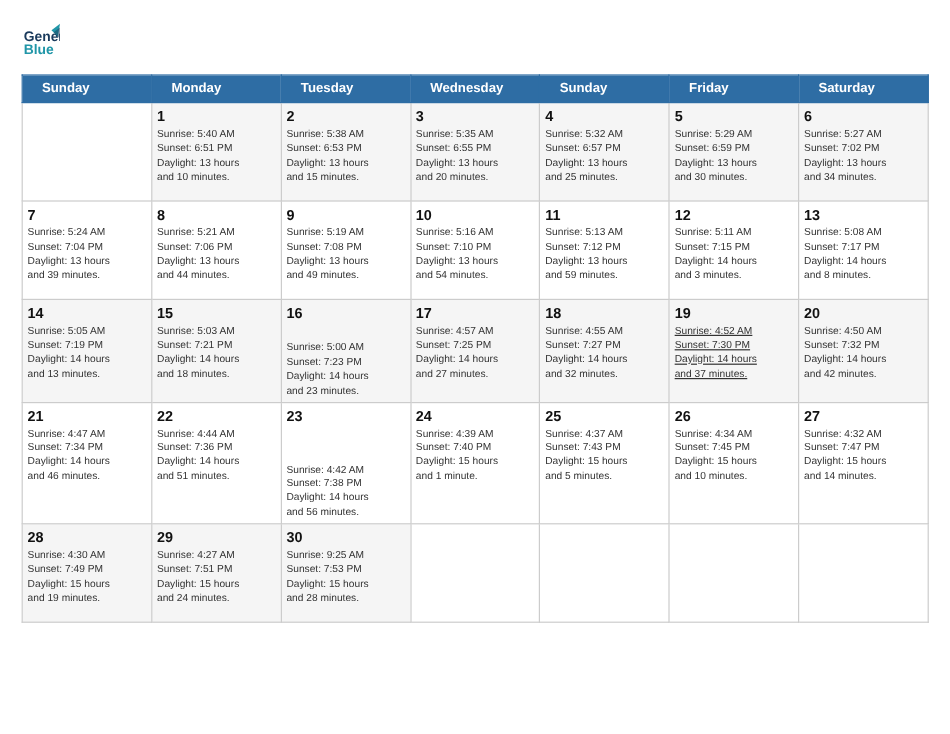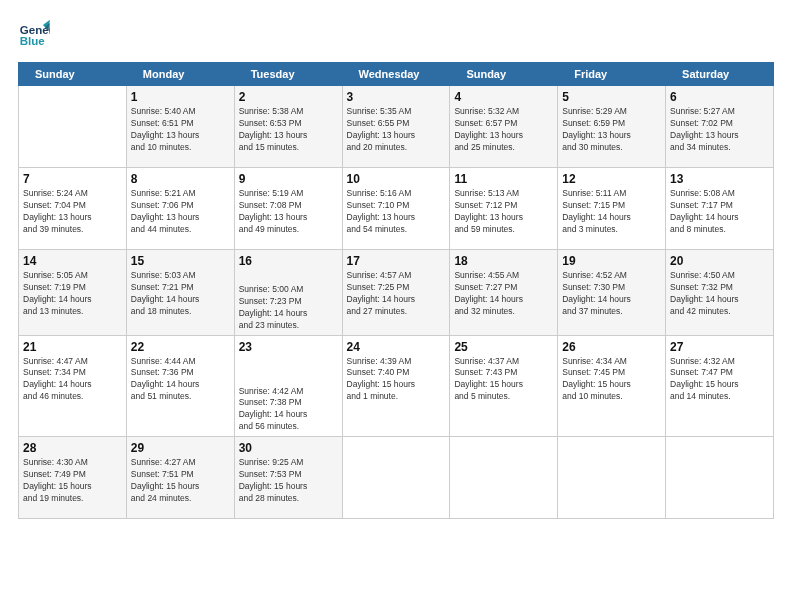--- a/index.html
+++ b/index.html
@@ -248,21 +248,21 @@
           </td>
           <td>
             <span class="day-num">18</span>
             <div class="cell-text" style="white-space: pre-line;">Sunrise: 4:55 AM
 Sunset: 7:27 PM
 Daylight: 14 hours
 and 32 minutes.</div>
           </td>
           <td>
             <span class="day-num">19</span>
-            <div class="cell-text" style="white-space: pre-line;">Sunrise: 4:52 AM
+            <div class="cell-text" style="white-space: pre-line; text-decoration: underline;">Sunrise: 4:52 AM
 Sunset: 7:30 PM
 Daylight: 14 hours
 and 37 minutes.</div>
           </td>
           <td>
             <span class="day-num">20</span>
             <div class="cell-text" style="white-space: pre-line;">Sunrise: 4:50 AM
 Sunset: 7:32 PM
 Daylight: 14 hours
 and 42 minutes.</div>

